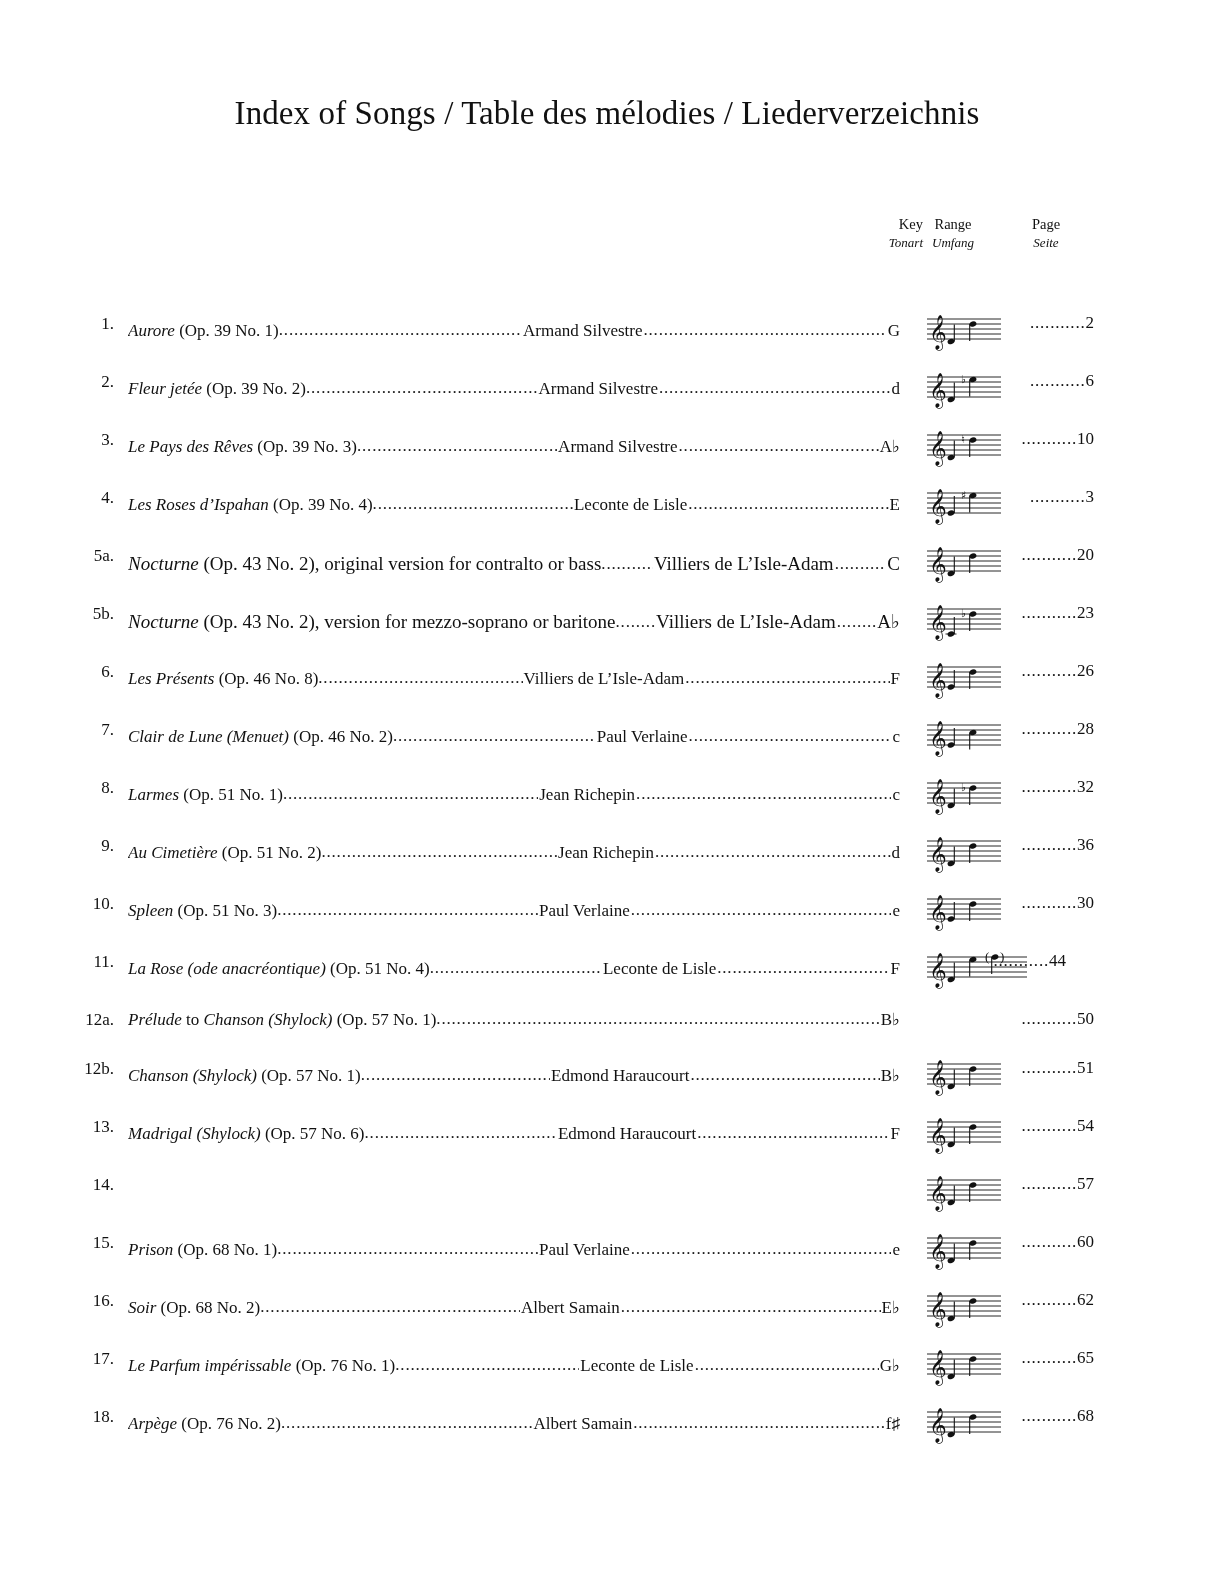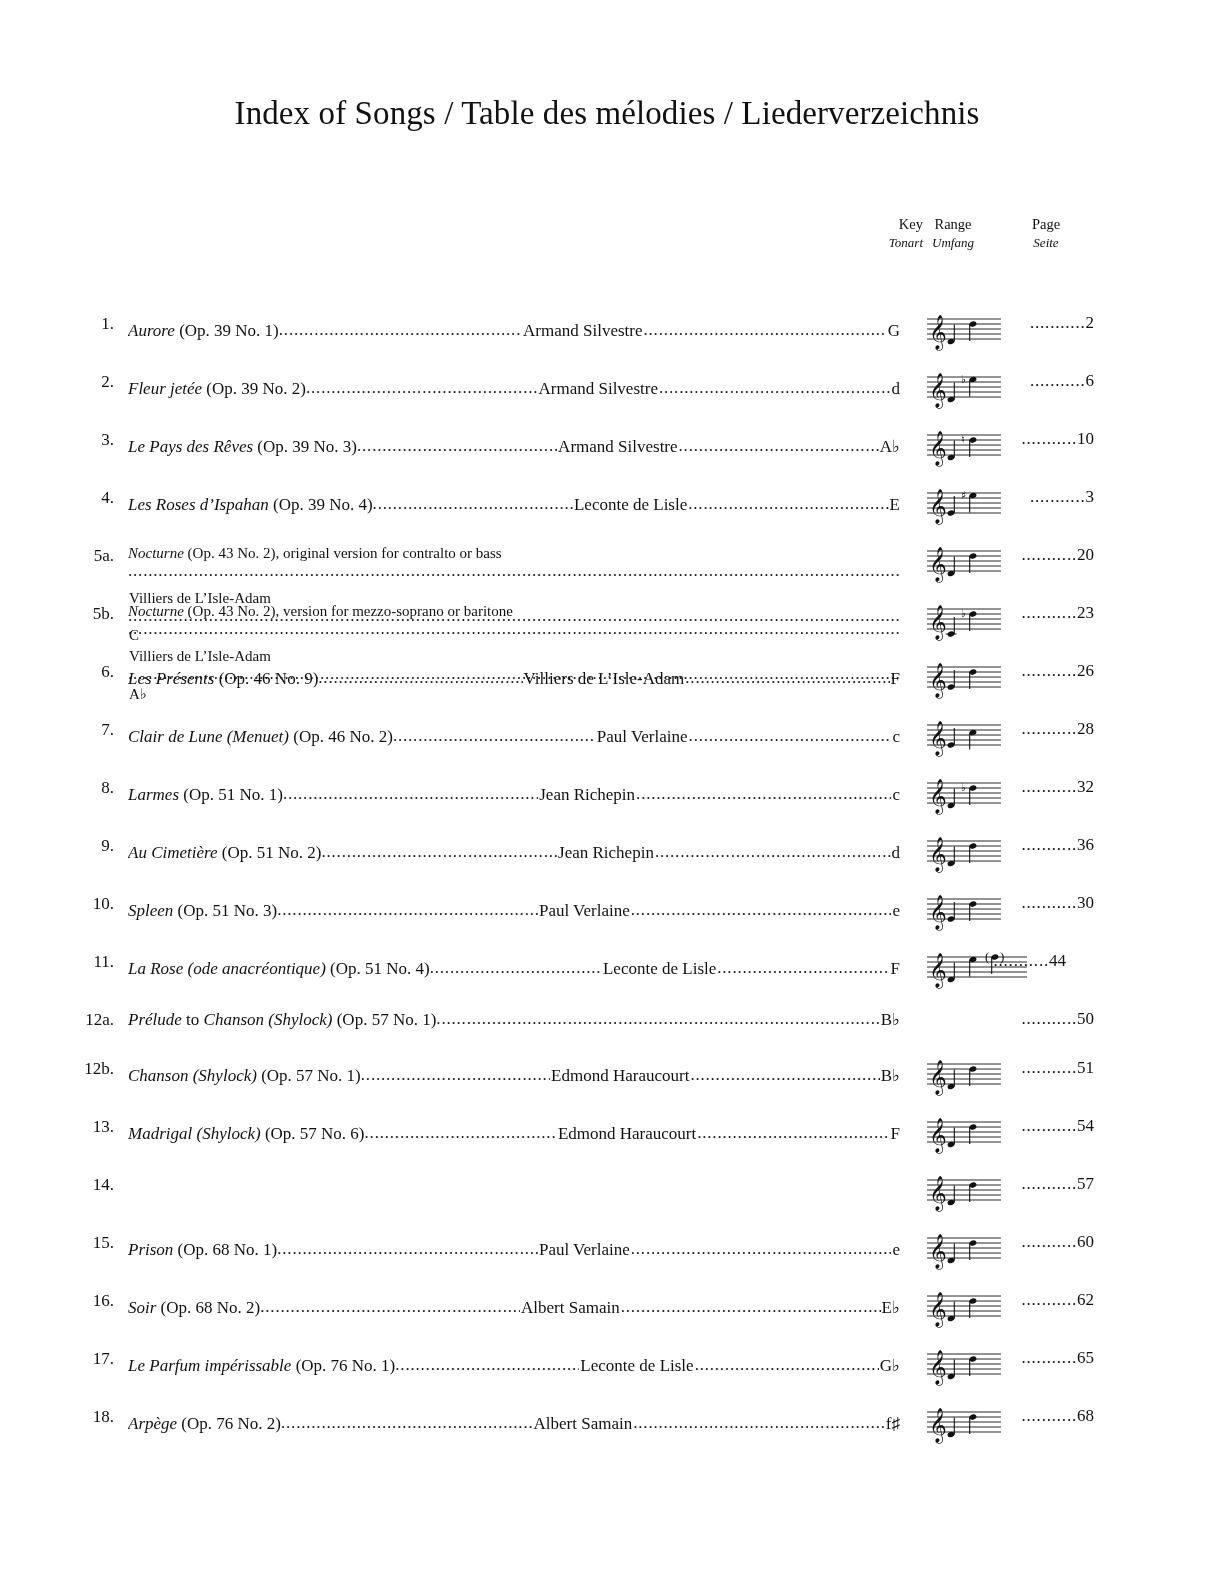--- a/index.html
+++ b/index.html
@@ -92,21 +92,21 @@
     position: absolute;
     left: 128px;
     width: 772px;
     top: 13px;
     display: flex;
     align-items: baseline;
     font-size: 17px;
     white-space: nowrap;
     overflow: hidden;
   }
-  .line.compact { font-size: 15px; flex-direction: column; }
+  .line.compact { font-size: 19px; }
 
   .song {
     font-style: italic;
     flex: 0 0 auto;
     font-family: Liberation Serif, serif;
   }
   .song .rom {
     font-style: normal;
   }
   .song .ital {
@@ -328,21 +328,21 @@
             <line x1="29.3" y1="38" x2="29.3" y2="21" stroke="#111" stroke-width="1.1"></line>
             <ellipse cx="48" cy="18" rx="3.5" ry="2.6" fill="#111" transform="rotate(-20 48 18)"></ellipse>
             <line x1="44.7" y1="18" x2="44.7" y2="35" stroke="#111" stroke-width="1.1"></line>
             <text x="36" y="21.4" font-size="11" fill="#111" font-family="&quot;DejaVu Sans&quot;, sans-serif">♭</text>
           </svg></div>
         <div class="pageno"><span class="pleader">...........</span><span>23</span></div>
       </div>
       <div class="entry">
         <div class="num">6.</div>
         <div class="line">
-          <span class="song"><span class="ital">Les Présents</span><span class="rom"> (Op. 46 No. 9)</span></span>
+          <span class="song"><span class="ital">Les Présents</span><span class="rom"> (Op. 46 No. 8)</span></span>
           <span class="leader"></span>
           <span class="author">Villiers de L’Isle-Adam</span>
           <span class="leader"></span>
           <span class="key">F</span>
         </div>
         <div class="staff-wrap"><svg width="78" height="46" viewBox="0 0 78 46">
             <line x1="2" y1="13" x2="76" y2="13" stroke="#111" stroke-width="0.9"></line>
             <line x1="2" y1="18" x2="76" y2="18" stroke="#111" stroke-width="0.9"></line>
             <line x1="2" y1="23" x2="76" y2="23" stroke="#111" stroke-width="0.9"></line>
             <line x1="2" y1="28" x2="76" y2="28" stroke="#111" stroke-width="0.9"></line>

